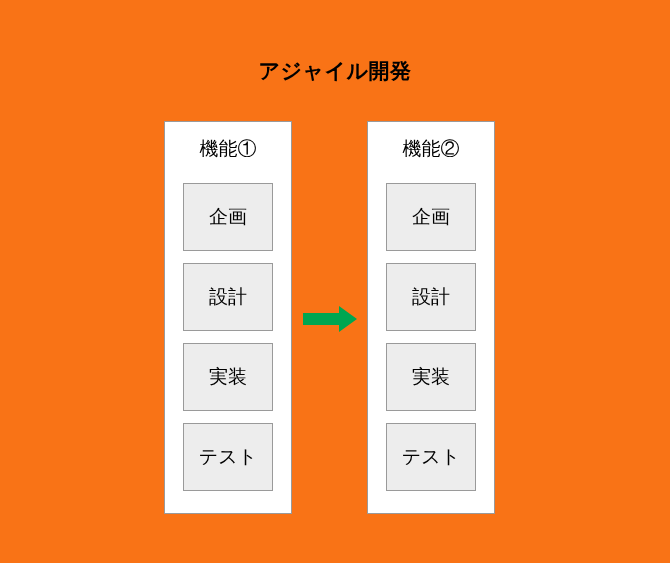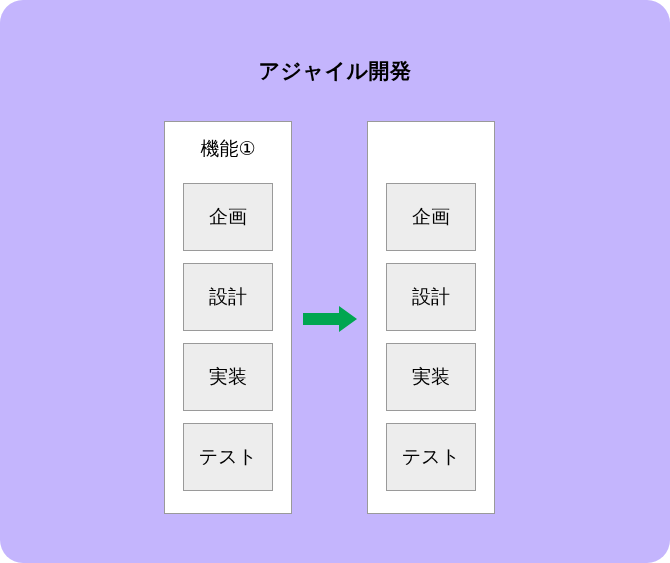--- a/index.html
+++ b/index.html
@@ -16,22 +16,21 @@
     color: #000000;
     -webkit-font-smoothing: antialiased;
   }
 
   #canvas {
     position: absolute;
     left: 0;
     top: 0;
     width: 670px;
     height: 563px;
-    background: #c4b5fd;
-    border-radius: 23px;
+    background: #f97316;
   }
 
   
   #diagram-title {
     position: absolute;
     left: 0;
     top: 58px;
     width: 670px;
     text-align: center;
     font-size: 21px;
@@ -57,20 +56,21 @@
   .column-header {
     position: absolute;
     left: 0;
     top: 15px;
     width: 126px;
     text-align: center;
     font-size: 19px;
     font-weight: normal;
     line-height: 24px;
     white-space: nowrap;
+    font-family: Liberation Serif, serif;
   }
 
   .phase-list {
     position: absolute;
     left: 18px;
     top: 61px;
     width: 90px;
   }
 
   .phase-box {
@@ -116,20 +116,21 @@
       <div class="phase-box" style="background: rgb(237, 237, 237); border-color: rgb(154, 154, 154);">テスト</div>
     </div>
   </div>
 
   <svg id="flow-arrow" viewBox="0 0 58 28">
     <polygon points="2,8 38,8 38,1 56,14 38,27 38,20 2,20" fill="#00a651"></polygon>
   </svg>
 
   <div class="feature-column" id="feature-column-2" style="border-color: rgb(154, 154, 154);">
 
+    <div class="column-header">機能②</div>
 
     <div class="phase-list">
       <div class="phase-box" style="background: rgb(237, 237, 237); border-color: rgb(154, 154, 154);">企画</div>
       <div class="phase-box" style="background: rgb(237, 237, 237); border-color: rgb(154, 154, 154);">設計</div>
       <div class="phase-box" style="background: rgb(237, 237, 237); border-color: rgb(154, 154, 154);">実装</div>
       <div class="phase-box" style="background: rgb(237, 237, 237); border-color: rgb(154, 154, 154);">テスト</div>
     </div>
   </div>
 
 </div>

